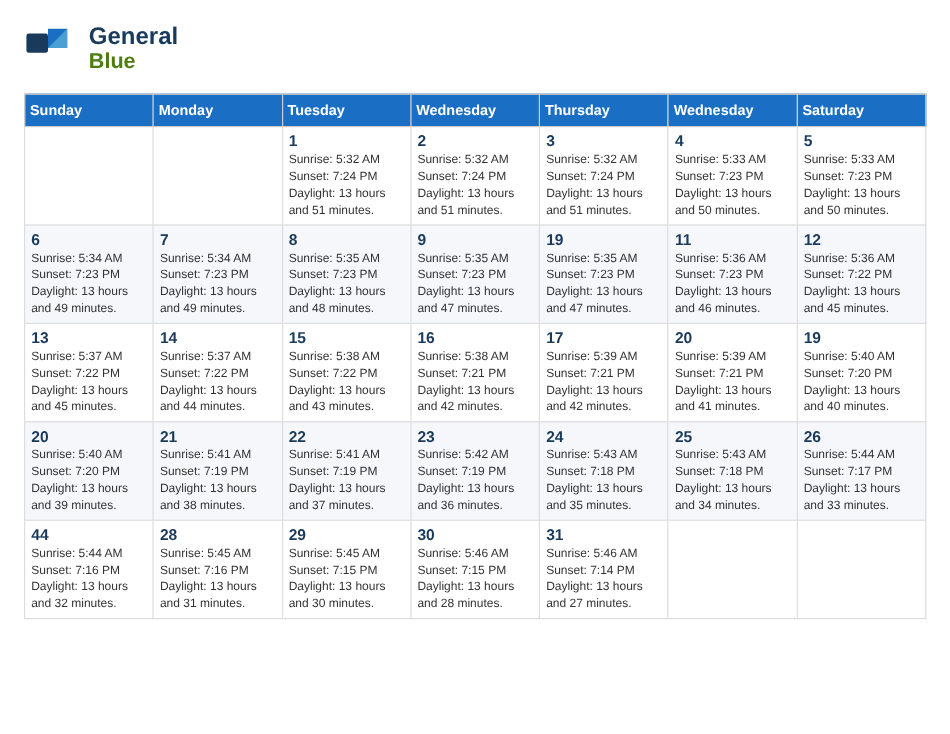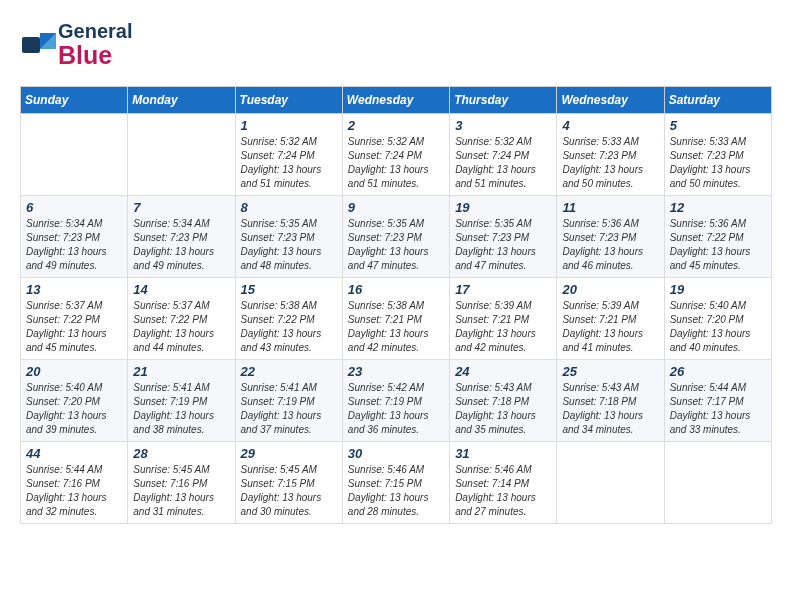--- a/index.html
+++ b/index.html
@@ -16,42 +16,40 @@
       align-items: flex-start;
       margin-bottom: 16px;
     }
     .logo {
       display: flex;
       flex-direction: column;
       align-items: flex-start;
     }
     .logo-row {
       display: flex;
-      align-items: center;
-      gap: 0;
+      gap: 16px;
     }
     .title-area {
       text-align: right;
     }
     .month-title {
       font-size: 42px;
       font-weight: bold;
       color: #1a3a5c;
       line-height: 1.1;
     }
     .location-title {
       font-size: 15px;
       color: #444;
       margin-top: 2px;
     }
     .calendar {
       width: 100%;
       border-collapse: collapse;
       font-size: 10.5px;
-      font-style: italic;
     }
     .calendar th {
       background-color: #1a6fc4;
       color: #fff;
       padding: 6px 4px;
       text-align: left;
       font-size: 12px;
       font-weight: bold;
       border: 1px solid #ccc;
     }
@@ -87,21 +85,21 @@
 <div class="header-area">
   <div class="logo">
     <div class="logo-row">
       <svg width="38" height="32" viewBox="0 0 38 32">
         <rect x="2" y="8" width="18" height="16" rx="2" fill="#1a3a5c"></rect>
         <polygon points="20,4 36,4 36,20 20,20" fill="#1a6fc4"></polygon>
         <polygon points="20,20 36,4 36,20" fill="#4a9fd4"></polygon>
       </svg>
       <div>
         <div style="font-size:20px;font-weight:bold;color:#1a3a5c;line-height:1.1;">General</div>
-        <div style="font-size:25px;font-weight:bold;color:#be185d;line-height:1.1;">Blue</div>
+        <div style="font-size:18px;font-weight:bold;color:#4d7c0f;line-height:1.1;">Blue</div>
       </div>
     </div>
   </div>
 </div>
 
 <table class="calendar">
   <thead>
     <tr>
     <th>Sunday</th>
         <th>Monday</th>

